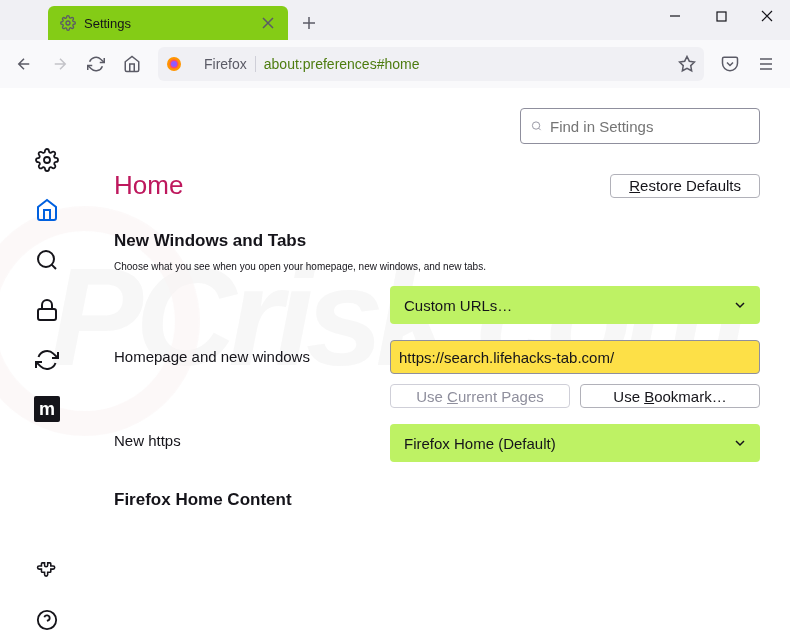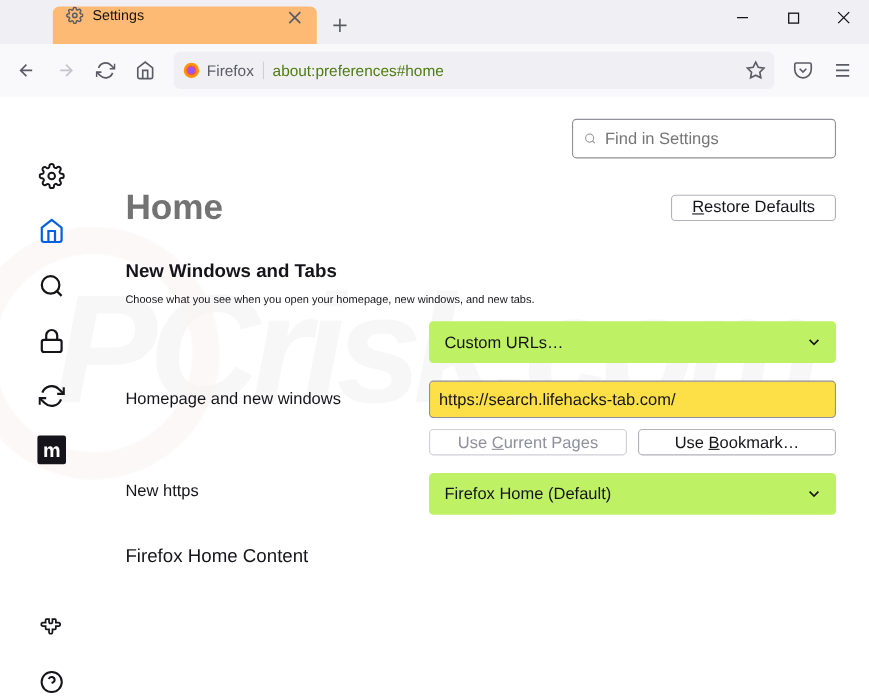--- a/index.html
+++ b/index.html
@@ -4,33 +4,33 @@
   <style>
     * { margin: 0; padding: 0; box-sizing: border-box; font-family: -apple-system, BlinkMacSystemFont, "Segoe UI", sans-serif; }
     body { width: 790px; height: 634px; background: #fff; overflow: hidden; position: relative; }
     
     
     .watermark { position: absolute; top: 50%; left: 50%; transform: translate(-50%, -50%); font-size: 140px; font-weight: bold; color: #e8e8e8; opacity: 0.35; letter-spacing: -8px; z-index: 0; pointer-events: none; font-style: italic; }
     .watermark::before { content: ""; position: absolute; width: 180px; height: 180px; border: 25px solid #f0dcdc; border-radius: 50%; left: -80px; top: -30px; opacity: 0.5; }
     
     
     .titlebar { height: 40px; background: #f0f0f4; display: flex; align-items: flex-end; padding: 0 0 0 48px; position: relative; z-index: 1; }
-    .tab { background: #fdba74; border-radius: 6px 6px 0 0; height: 34px; display: flex; padding: 0 10px 0 12px; min-width: 240px; gap: 8px; font-size: 13px; color: #15141a; }
+    .tab { background: #84cc16; border-radius: 6px 6px 0 0; height: 34px; display: flex; align-items: center; padding: 0 10px 0 12px; min-width: 240px; gap: 8px; font-size: 13px; color: #15141a; }
     .tab .icon { width: 16px; height: 16px; display: flex; align-items: center; justify-content: center; }
     .tab-close { margin-left: auto; width: 20px; height: 20px; display: flex; align-items: center; justify-content: center; color: #5b5b66; cursor: pointer; }
     .newtab-btn { width: 30px; height: 30px; display: flex; align-items: center; justify-content: center; color: #5b5b66; margin-left: 6px; margin-bottom: 2px; cursor: pointer; }
     .win-controls { position: absolute; right: 0; top: 0; height: 40px; display: flex; }
     .win-btn { width: 46px; height: 32px; display: flex; align-items: center; justify-content: center; color: #15141a; cursor: pointer; }
     
     
     .toolbar { height: 48px; background: #f9f9fb; display: flex; align-items: center; padding: 0 8px; gap: 4px; position: relative; z-index: 1; }
     .tb-btn { width: 32px; height: 32px; display: flex; align-items: center; justify-content: center; color: #5b5b66; cursor: pointer; border-radius: 4px; }
     .tb-btn.disabled { color: #c4c4c9; }
     .urlbar { flex: 1; height: 34px; background: #f0f0f4; border-radius: 6px; display: flex; align-items: center; padding: 0 8px; margin: 0 6px; gap: 8px; }
-    .urlbar-identity { display: flex; align-items: center; gap: 6px; font-size: 14px; color: #5b5b66; padding-right: 8px; border-right: 1px solid #cfcfd8; }
+    .urlbar-identity { display: flex; align-items: center; gap: 22px; font-size: 14px; color: #5b5b66; padding-right: 8px; border-right: 1px solid #cfcfd8; }
     .ff-logo { width: 16px; height: 16px; }
     .urlbar-text { font-size: 14px; color: #4d7c0f; }
     .urlbar-star { margin-left: auto; color: #5b5b66; }
     
     
     .content { display: flex; height: calc(634px - 88px); position: relative; z-index: 1; }
     
     
     .sidebar { width: 94px; padding-top: 58px; display: flex; flex-direction: column; align-items: center; gap: 22px; }
     .sb-item { width: 28px; height: 28px; display: flex; align-items: center; justify-content: center; color: #15141a; cursor: pointer; }
@@ -38,40 +38,40 @@
     .sb-item.mozilla { background: #15141a; color: #fff; font-size: 18px; font-weight: bold; width: 26px; height: 26px; border-radius: 2px; }
     .sb-spacer { flex: 1; }
     
     
     .main { flex: 1; padding: 20px 30px 0 20px; overflow: hidden; }
     .search-row { display: flex; justify-content: flex-end; margin-bottom: 26px; }
     .search-box { width: 240px; height: 36px; border: 1px solid #8f8f9d; border-radius: 4px; display: flex; align-items: center; padding: 0 10px; gap: 8px; background: #fff; }
     .search-box input { border: none; outline: none; font-size: 15px; color: #5b5b66; flex: 1; background: transparent; }
     
     .heading-row { display: flex; align-items: center; justify-content: space-between; margin-bottom: 30px; }
-    .page-heading { font-size: 32px; font-weight: 700; color: #737373; }
+    .page-heading { font-size: 26px; font-weight: 400; color: #be185d; }
     .btn { height: 24px; padding: 0 18px; border: 1px solid #b1b1b9; background: #fff; border-radius: 4px; font-size: 15px; color: #15141a; cursor: pointer; display: flex; align-items: center; justify-content: center; }
     .btn.disabled { color: #8f8f9d; border-color: #cfcfd8; }
     
     .section-title { font-size: 17px; font-weight: 600; color: #15141a; margin-bottom: 10px; }
     .section-desc { font-size: 10px; color: #15141a; margin-bottom: 14px; }
     
     .form-row { display: flex; align-items: flex-start; margin-bottom: 16px; gap: 16px; }
     .form-label { width: 260px; font-size: 15px; color: #15141a; padding-top: 8px; flex-shrink: 0; }
     .form-control-col { flex: 1; display: flex; flex-direction: column; gap: 10px; }
     
     .select { height: 38px; background: #bef264; border: none; border-radius: 4px; display: flex; align-items: center; padding: 0 14px; font-size: 15px; color: #15141a; cursor: pointer; position: relative; }
     .select .chevron { margin-left: auto; }
     
     .text-input { height: 34px; border: 1px solid #8f8f9d; border-radius: 4px; padding: 0 8px; font-size: 15px; color: #15141a; outline: none; background: #fde047; }
     
     .btn-row { display: flex; gap: 10px; }
     .btn-row .btn { flex: 1; min-width: 0; white-space: nowrap; overflow: hidden; align-items: center; }
     
-    .section-title-2 { font-size: 17px; font-weight: 400; color: #15141a; margin-top: 28px; }
+    .section-title-2 { font-size: 17px; font-weight: 700; color: #15141a; margin-top: 28px; }
     
     .u { text-decoration: underline; }
     svg { display: block; }
   </style>
 </head>
 <body>
 
 <div class="watermark">PCrisk.com</div>
 
 <div class="titlebar">

